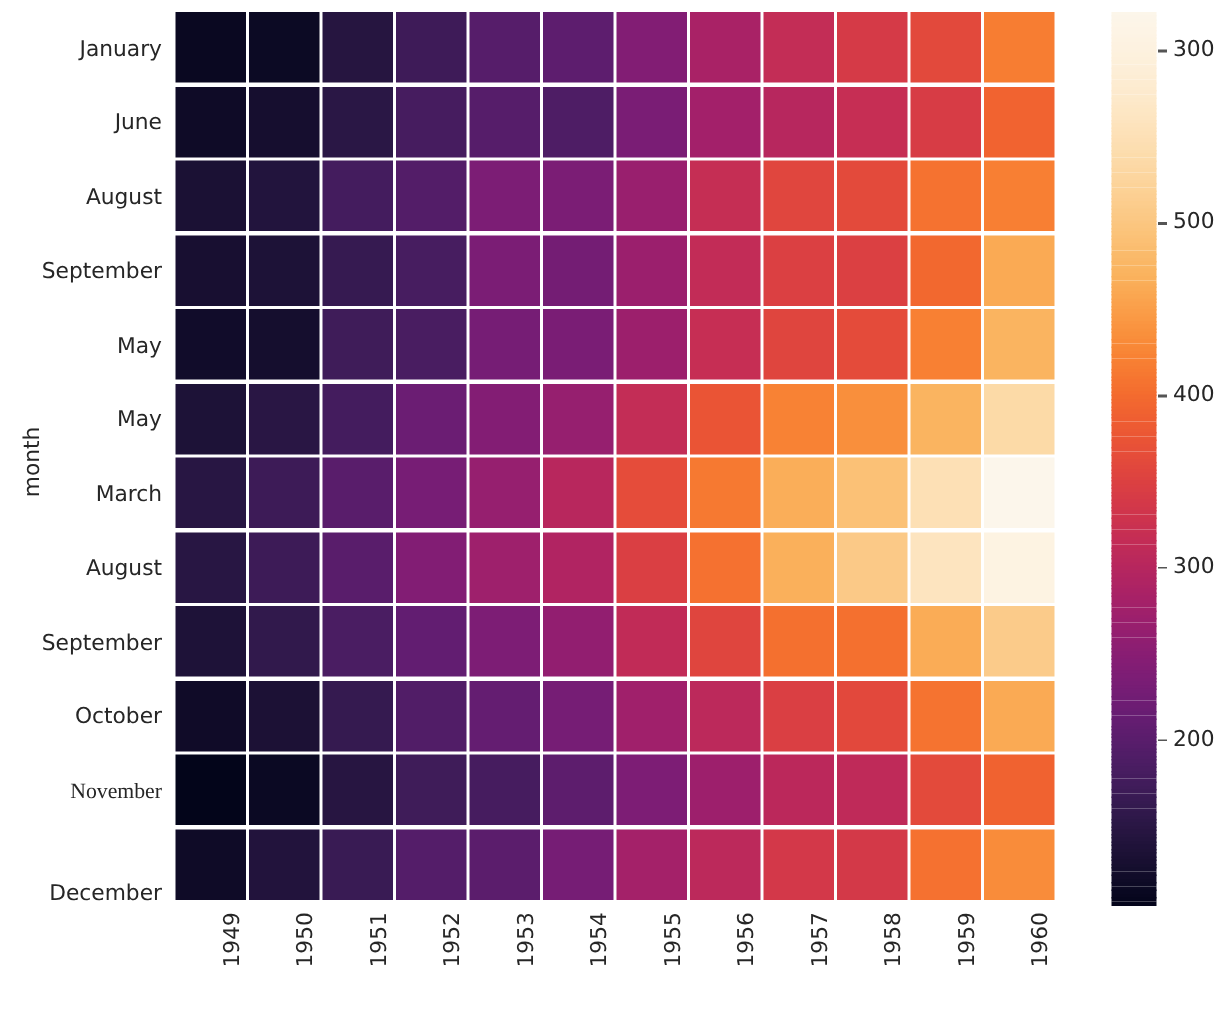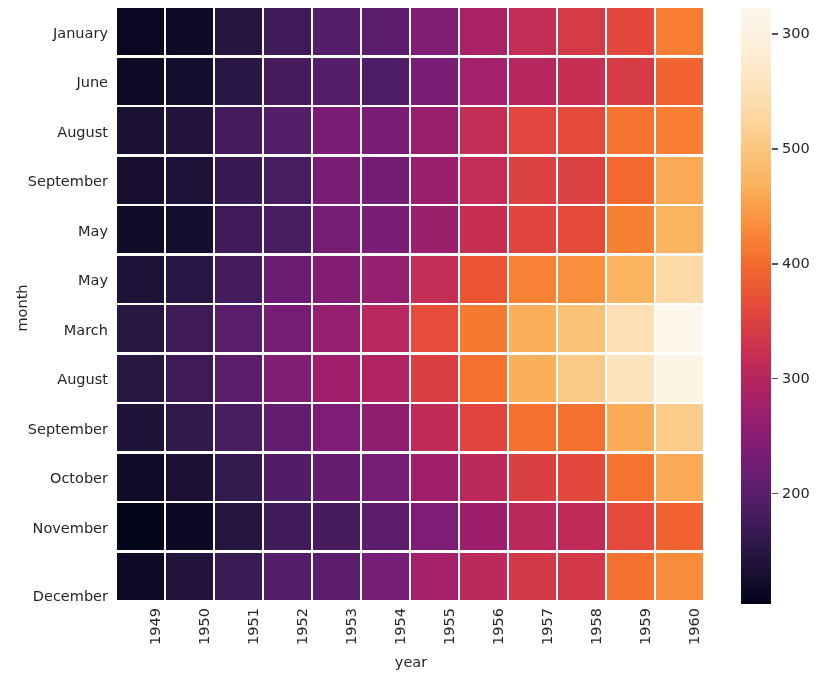--- a/index.html
+++ b/index.html
@@ -131,21 +131,21 @@
       <div class="ytick" style="left: 0px; width: 108px; top: 25.75px;">January</div>
       <div class="ytick" style="left: 0px; width: 108px; top: 75.25px;">June</div>
       <div class="ytick" style="left: 0px; width: 108px; top: 124.75px;">August</div>
       <div class="ytick" style="left: 0px; width: 108px; top: 174.25px;">September</div>
       <div class="ytick" style="left: 0px; width: 108px; top: 223.75px;">May</div>
       <div class="ytick" style="left: 0px; width: 108px; top: 273.25px;">May</div>
       <div class="ytick" style="left: 0px; width: 108px; top: 322.75px;">March</div>
       <div class="ytick" style="left: 0px; width: 108px; top: 372.25px;">August</div>
       <div class="ytick" style="left: 0px; width: 108px; top: 421.75px;">September</div>
       <div class="ytick" style="left: 0px; width: 108px; top: 471.25px;">October</div>
-      <div class="ytick" style="left: 0px; width: 108px; top: 520.75px;">November</div>
+      <div class="ytick" style="left: 0px; width: 108px; top: 520.75px; font-family: Liberation Serif, serif;">November</div>
       <div class="ytick" style="left: 0px; width: 108px; top: 589px;">December</div>
     </div>
 
   <div id="grid">
       <div class="cell" style="left: 0px; top: 0px; width: 46.8px; height: 47.3px; background: rgb(10, 8, 33);"></div>
       <div class="cell" style="left: 49px; top: 0px; width: 46.8px; height: 47.3px; background: rgb(12, 10, 36);"></div>
       <div class="cell" style="left: 98px; top: 0px; width: 46.8px; height: 47.3px; background: rgb(38, 21, 64);"></div>
       <div class="cell" style="left: 147px; top: 0px; width: 46.8px; height: 47.3px; background: rgb(62, 27, 88);"></div>
       <div class="cell" style="left: 196px; top: 0px; width: 46.8px; height: 47.3px; background: rgb(86, 29, 106);"></div>
       <div class="cell" style="left: 245px; top: 0px; width: 46.8px; height: 47.3px; background: rgb(93, 29, 110);"></div>
@@ -297,21 +297,20 @@
       <div class="xtick" style="left: 343.5px; top: 645px;">1953</div>
       <div class="xtick" style="left: 392.5px; top: 645px;">1954</div>
       <div class="xtick" style="left: 441.5px; top: 645px;">1955</div>
       <div class="xtick" style="left: 490.5px; top: 645px;">1956</div>
       <div class="xtick" style="left: 539.5px; top: 645px;">1957</div>
       <div class="xtick" style="left: 588.5px; top: 645px;">1958</div>
       <div class="xtick" style="left: 637.5px; top: 645px;">1959</div>
       <div class="xtick" style="left: 686.5px; top: 645px;">1960</div>
     </div>
 
-  <div id="xlabel">year</div>
 
   <div id="colorbar">
       <div class="cbseg" style="top: 0px; height: 3.27917px; background: rgb(252, 246, 234);"></div>
       <div class="cbseg" style="top: 2.47917px; height: 3.27917px; background: rgb(252, 245, 233);"></div>
       <div class="cbseg" style="top: 4.95833px; height: 3.27917px; background: rgb(252, 245, 232);"></div>
       <div class="cbseg" style="top: 7.4375px; height: 3.27917px; background: rgb(253, 245, 231);"></div>
       <div class="cbseg" style="top: 9.91667px; height: 3.27917px; background: rgb(253, 244, 230);"></div>
       <div class="cbseg" style="top: 12.3958px; height: 3.27917px; background: rgb(253, 244, 229);"></div>
       <div class="cbseg" style="top: 14.875px; height: 3.27917px; background: rgb(253, 243, 228);"></div>
       <div class="cbseg" style="top: 17.3542px; height: 3.27917px; background: rgb(253, 243, 226);"></div>

